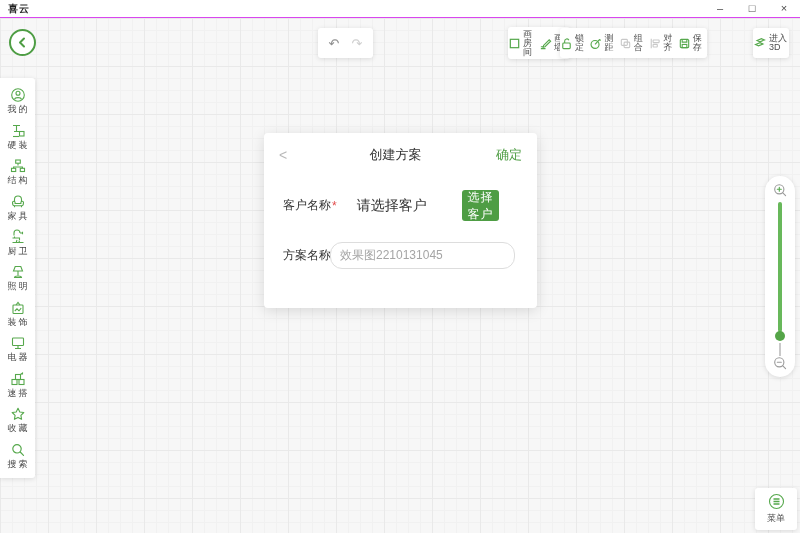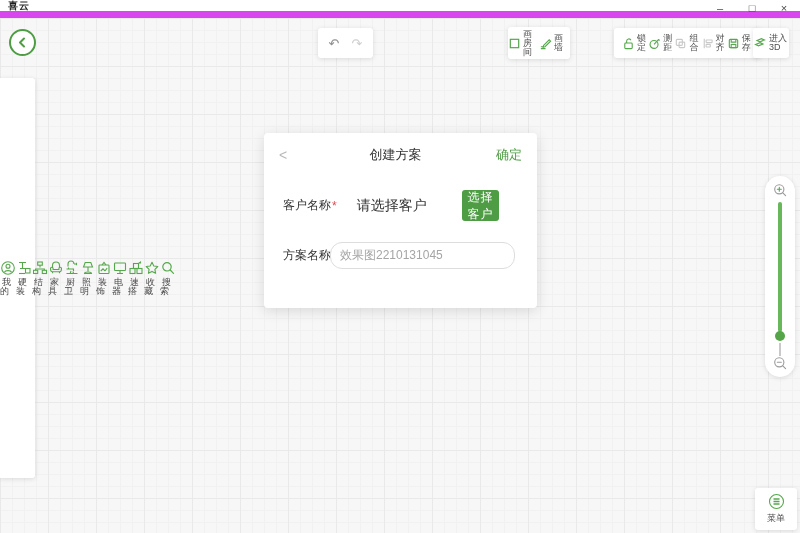--- a/index.html
+++ b/index.html
@@ -2,21 +2,21 @@
 <html style="--accent: #4e9d44;"><head>
 <meta charset="utf-8">
 <style>
   * { margin:0; padding:0; box-sizing:border-box; }
   html,body { width:800px; height:533px; }
   body { font-family:"Liberation Sans", sans-serif; }
   .app { position:relative; width:800px; height:533px; overflow:hidden; background:#fff; }
 
   
   .titlebar { position:absolute; top:0; left:0; right:0; height:18px; background:#fff;
-              display:flex; align-items:center; z-index:30; border-bottom:7px solid #d946ef; }
+              display:flex; align-items:center; z-index:30; border-bottom:1px solid #d946ef; }
   .app-title { font-size:10px; color:#1e1e1e; margin-left:8px; font-weight:bold; letter-spacing:1px; }
   .win-controls { margin-left:auto; display:flex; height:100%; }
   .win-btn { width:32px; text-align:center; font-size:11px; color:#4a4a4a; line-height:17px; cursor:default; }
 
   
   .canvas { position:absolute; top:18px; left:0; right:0; bottom:0; background-color:#f7f7f7;
     background-image:
       linear-gradient(to right,#e9e9e9 1px,transparent 1px),
       linear-gradient(to bottom,#e9e9e9 1px,transparent 1px),
       linear-gradient(to right,#f1f1f1 1px,transparent 1px),
@@ -33,29 +33,29 @@
 
   
   .undo-box { left:318px; top:28px; width:55px; height:30px; display:flex;
               align-items:center; justify-content:center; gap:12px; }
   .undo-glyph { font-size:13px; color:#8f8f8f; line-height:1; }
   .redo-glyph { font-size:13px; color:#cfcfcf; line-height:1; }
 
   .tool-item { flex:1; display:flex; flex-direction:row; align-items:center;
                justify-content:center; gap:2px; font-size:9px; color:#4f4f4f; line-height:1; }
   .draw-box  { left:508px; top:27px; width:62px; height:32px; display:flex; padding:2px 0; }
-  .tools-box { left:614px; top:28px; width:147px; height:30px; display:flex; padding:2px 8px; }
+  .tools-box { left:560px; top:28px; width:147px; height:30px; display:flex; padding:2px 0; }
   .enter3d-box { left:753px; top:28px; width:36px; height:30px; display:flex; padding:2px 0; }
 
   .icon-green { color:#56a84c; }
   .icon-gray  { color:#c9c9c9; }
 
   
   .sidebar { left:0; top:78px; width:35px; height:400px; border-radius:0 3px 3px 0;
-             display:flex; flex-direction:row; padding:5px 0; }
+             display:flex; flex-direction:column; padding:5px 0; }
   .side-item { flex:1; display:flex; flex-direction:column; align-items:center;
                justify-content:center; gap:2px; font-size:9px; color:#464646;
                letter-spacing:2px; line-height:1; text-indent:2px; }
 
   
   .dialog { left:264px; top:133px; width:273px; height:175px; border-radius:4px;
             box-shadow:0 3px 14px rgba(0,0,0,.13); z-index:20; }
   .dialog-header { display:flex; align-items:center; padding:13px 15px 0 15px; }
   .dlg-back { color:#b9b9b9; font-size:14px; width:20px; }
   .dlg-title { flex:1; text-align:center; font-size:13px; color:#333; }

